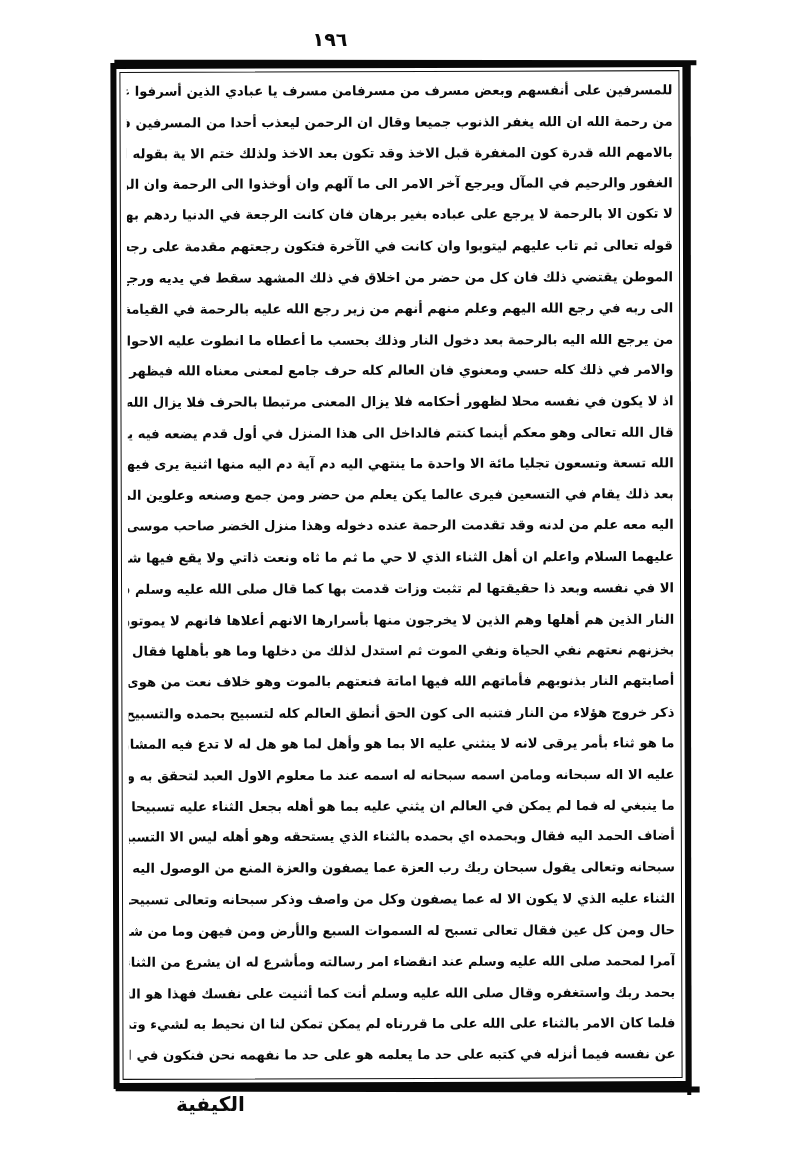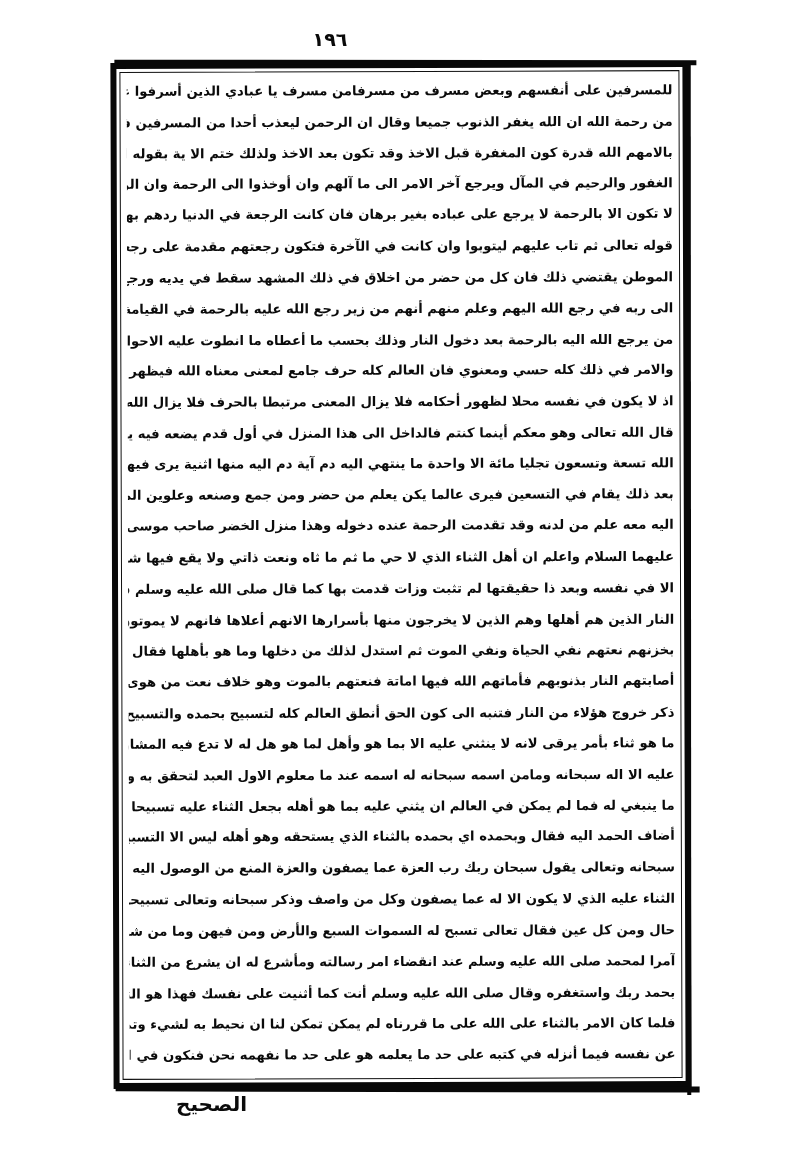--- a/index.html
+++ b/index.html
@@ -176,15 +176,15 @@
         <div class="text-line">الثناء عليه الذي لا يكون الا له عما يصفون وكل من واصف وذكر سبحانه وتعالى تسبيحه في كل</div>
         <div class="text-line">حال ومن كل عين فقال تعالى تسبح له السموات السبع والأرض ومن فيهن وما من شيء الا وهو وقال</div>
         <div class="text-line">آمرا لمحمد صلى الله عليه وسلم عند انقضاء امر رسالته ومأشرع له ان يشرع من الثناء عليه فسبح</div>
         <div class="text-line">بحمد ربك واستغفره وقال صلى الله عليه وسلم أنت كما أثنيت على نفسك فهذا هو التسبيح بحمده</div>
         <div class="text-line">فلما كان الامر بالثناء على الله على ما قررناه لم يمكن تمكن لنا ان نحيط به لشيء وتمامه كله يعاذ كر</div>
         <div class="text-line">عن نفسه فيما أنزله في كتبه على حد ما يعلمه هو على حد ما نفهمه نحن فنكون في الثناء عليه</div>
         <div class="text-line">ما كنت تاليا لان الثناء على المثنى عليه مجهول الذات لا يقبل الحدود والرسوم ولا يدخل تحت</div>
       </div>
   </div>
 
-  <div class="catchword">الصحيح</div>
+  <div class="catchword">الكيفية</div>
 
 </div>
 
 </body></html>

